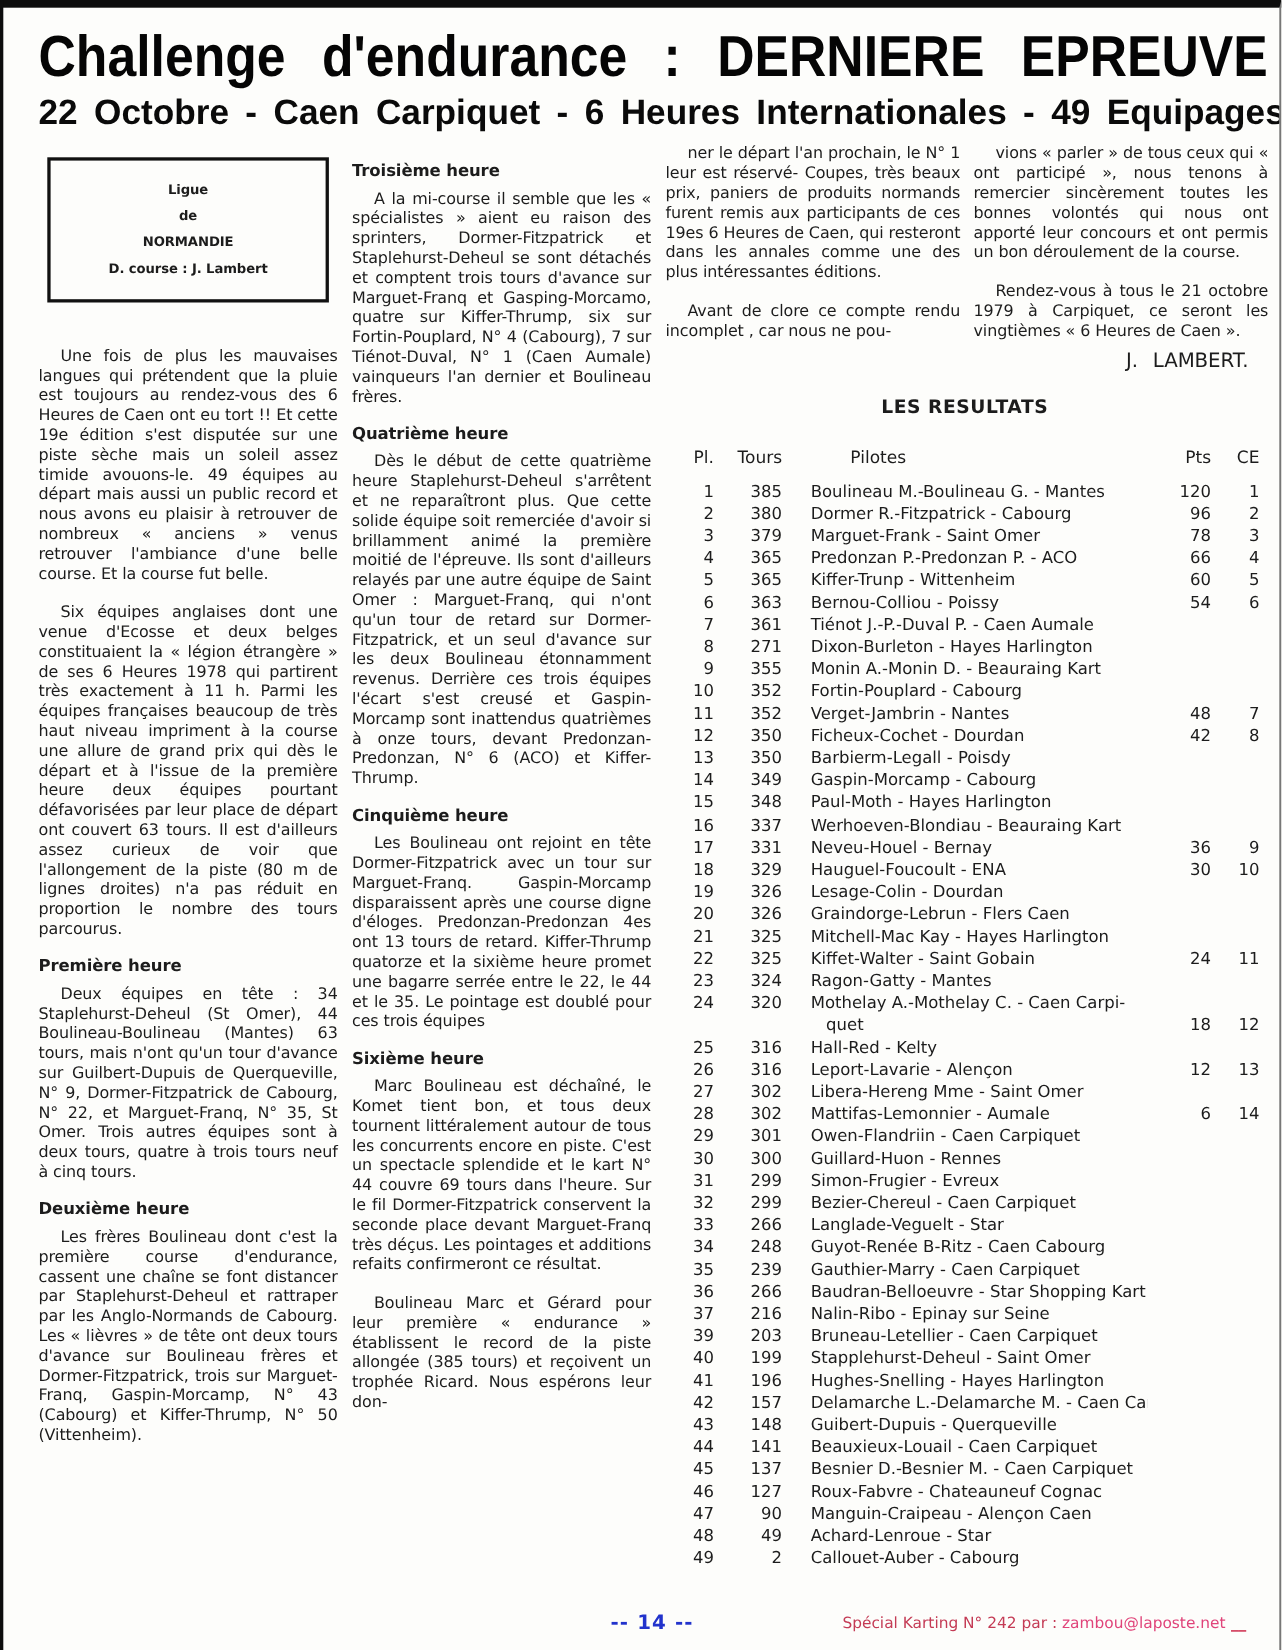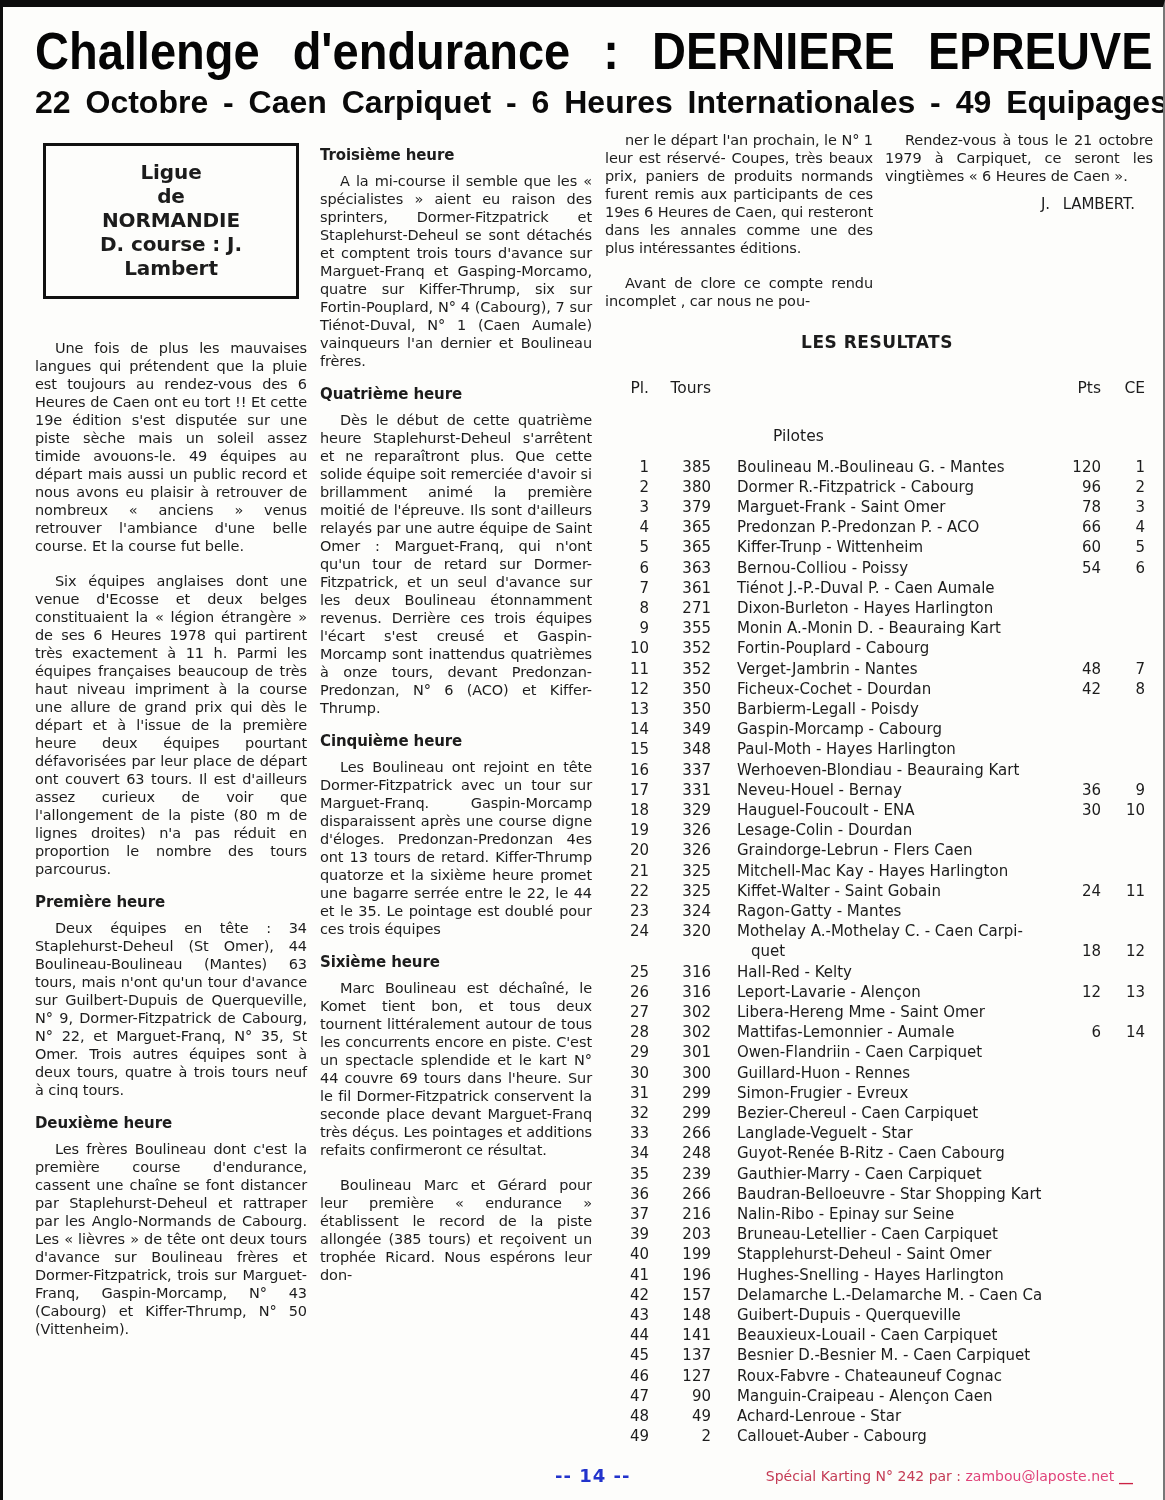--- a/index.html
+++ b/index.html
@@ -24,33 +24,33 @@
   .cols{display:flex;gap:13px;padding:10px 14px 0 32px;align-items:flex-start;}
   .ncol{width:272px;flex:none;font-size:14.5px;line-height:18px;text-align:justify;letter-spacing:-0.1px;}
   .right{flex:1;min-width:0;}
   .rtop{display:flex;gap:12px;}
   .rtop .ncol{width:268px;}
   .body-p{margin:0;text-indent:20px;}
   .body-p + .body-p{margin-top:17px;}
   .col-heading{font-weight:700;font-size:15px;margin:15px 0 8px;text-align:left;text-indent:0;}
   .infobox{
     border:3px solid #111;width:238px;margin:12px auto 40px auto;padding:14px 6px 16px 6px;
-    text-align:center;font-weight:700;font-size:20px;line-height:24px;text-indent:0;
+    text-align:center;font-weight:700;font-size:12px;line-height:24px;text-indent:0;
   }
-  .signature{text-align:right;font-size:15px;padding-right:18px;margin-top:10px;word-spacing:8px;}
+  .signature{text-align:right;font-size:18px;padding-right:18px;margin-top:10px;word-spacing:8px;}
   
   .results{margin-top:22px;}
   .res-title{text-align:center;font-weight:700;font-size:17px;letter-spacing:0.5px;margin-bottom:26px;}
   .trow{display:grid;grid-template-columns:44px 62px 1fr 58px 48px;line-height:20.2px;font-size:15px;}
   .trow.thead{font-size:15.5px;margin-bottom:10px;}
   .c-pl{text-align:right;}
   .c-tours{text-align:right;}
   .c-pilote{padding-left:26px;text-align:left;white-space:nowrap;overflow:hidden;}
   .c-pilote.cont{padding-left:40px;}
-  .thead .c-pilote{padding-left:62px;margin-top:48px;}
+  .thead .c-pilote{padding-left:62px;}
   .c-pts{text-align:right;}
   .c-ce{text-align:right;padding-right:4px;}
   
   .page-num{position:absolute;left:552px;bottom:14px;color:#2233cc;font-weight:700;font-size:18px;letter-spacing:1px;}
   .credit{position:absolute;right:30px;bottom:16px;font-size:14px;color:#c43b55;}
   .credit a{color:#e0447a;text-decoration:none;}
   .credit .tail{color:#cc2244;font-weight:700;}
 </style>
 </head>
 <body>
@@ -89,20 +89,21 @@
         <p class="body-p">Boulineau Marc et Gérard pour leur première « endurance » établissent le record de la piste allongée (385 tours) et reçoivent un trophée Ricard. Nous espérons leur don-</p>
       </div>
 
     <div class="right">
       <div class="rtop">
         <div class="ncol">
             <p class="body-p">ner le départ l'an prochain, le N° 1 leur est réservé- Coupes, très beaux prix, paniers de produits normands furent remis aux participants de ces 19es 6 Heures de Caen, qui resteront dans les annales comme une des plus intéressantes éditions.</p>
             <p class="body-p">Avant de clore ce compte rendu incomplet , car nous ne pou-</p>
           </div>
         <div class="ncol">
+            <p class="body-p">vions « parler » de tous ceux qui « ont participé », nous tenons à remercier sincèrement toutes les bonnes volontés qui nous ont apporté leur concours et ont permis un bon déroulement de la course.</p>
             <p class="body-p">Rendez-vous à tous le 21 octobre 1979 à Carpiquet, ce seront les vingtièmes « 6 Heures de Caen ».</p>
             <div class="signature">J. LAMBERT.</div>
           </div>
       </div>
 
       <div class="results">
         <div class="res-title">LES RESULTATS</div>
         <div class="trow thead">
           <div class="c-pl">Pl.</div>
           <div class="c-tours">Tours</div>

